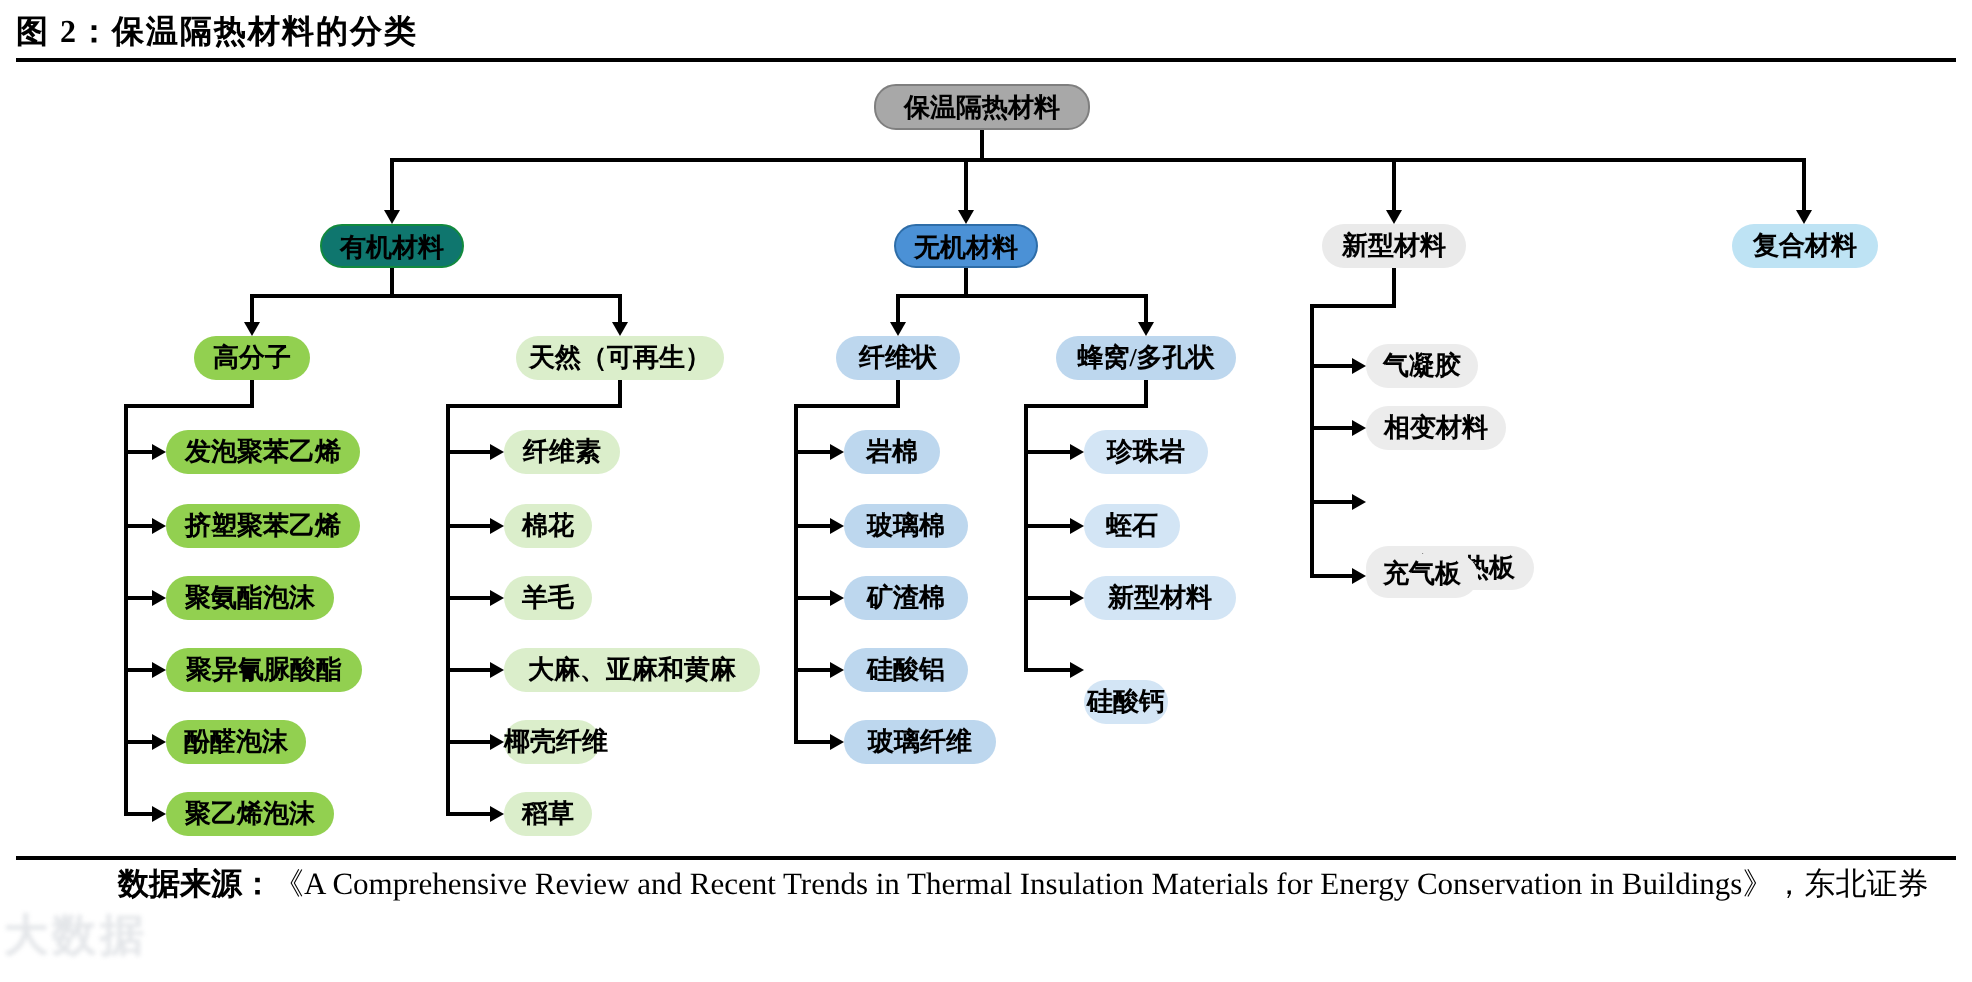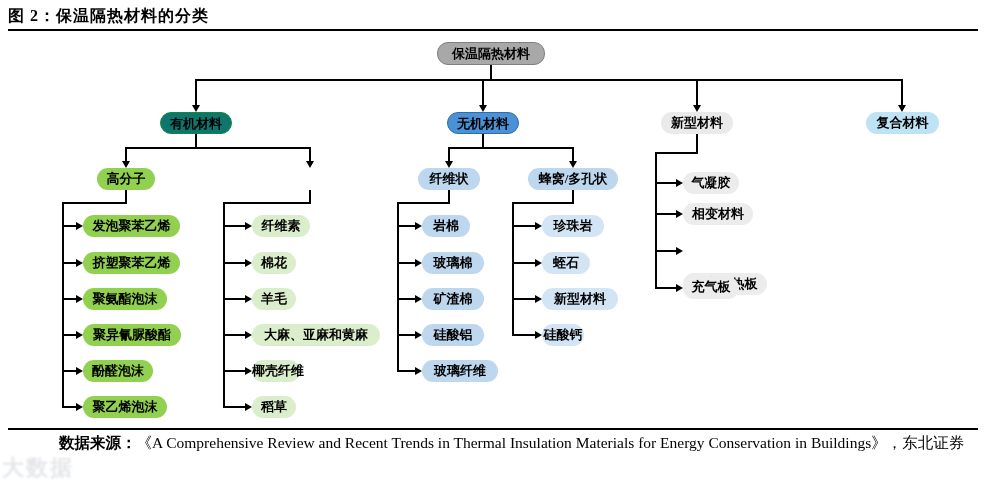--- a/index.html
+++ b/index.html
@@ -74,20 +74,21 @@
   <div class="ad" style="left:306px;top:161px;"></div>
 
   <div class="vl" style="left:482px;top:134px;height:14px;"></div>
   <div class="hl" style="left:448px;top:147px;width:126px;"></div>
   <div class="vl" style="left:448px;top:147px;height:15px;"></div>
   <div class="ad" style="left:445px;top:161px;"></div>
   <div class="vl" style="left:572px;top:147px;height:15px;"></div>
   <div class="ad" style="left:569px;top:161px;"></div>
 
   <div class="node g2" style="left:97px;top:168px;width:58px;">高分子</div>
+  <div class="node lg" style="left:258px;top:168px;width:104px;">天然（可再生）</div>
   <div class="node lb" style="left:418px;top:168px;width:62px;">纤维状</div>
   <div class="node lb" style="left:528px;top:168px;width:90px;">蜂窝/多孔状</div>
 
   <div class="vl" style="left:125px;top:190px;height:14px;"></div>
   <div class="hl" style="left:62px;top:202px;width:65px;"></div>
   <div class="vl" style="left:62px;top:202px;height:206px;"></div>
   <div class="hl" style="left:62px;top:225px;width:15px;"></div>
     <div class="ar" style="left:76px;top:222px;"></div>
   <div class="hl" style="left:62px;top:262px;width:15px;"></div>
     <div class="ar" style="left:76px;top:259px;"></div>
@@ -158,21 +159,21 @@
   <div class="hl" style="left:512px;top:262px;width:24px;"></div>
     <div class="ar" style="left:535px;top:259px;"></div>
   <div class="hl" style="left:512px;top:298px;width:24px;"></div>
     <div class="ar" style="left:535px;top:295px;"></div>
   <div class="hl" style="left:512px;top:334px;width:24px;"></div>
     <div class="ar" style="left:535px;top:331px;"></div>
 
   <div class="node lb2" style="left:542px;top:215px;width:62px;">珍珠岩</div>
   <div class="node lb2" style="left:542px;top:252px;width:48px;">蛭石</div>
   <div class="node lb2" style="left:542px;top:288px;width:76px;">新型材料</div>
-  <div class="node lb2" style="left:542px;top:324px;width:42px;">硅酸钙</div>
+  <div class="node lb2" style="left:542px;top:340px;width:42px;">硅酸钙</div>
 
   <div class="vl" style="left:696px;top:134px;height:20px;"></div>
   <div class="hl" style="left:655px;top:152px;width:43px;"></div>
   <div class="vl" style="left:655px;top:152px;height:137px;"></div>
   <div class="hl" style="left:655px;top:182px;width:21px;"></div>
     <div class="ar" style="left:676px;top:179px;"></div>
   <div class="hl" style="left:655px;top:213px;width:21px;"></div>
     <div class="ar" style="left:676px;top:210px;"></div>
   <div class="hl" style="left:655px;top:250px;width:21px;"></div>
     <div class="ar" style="left:676px;top:247px;"></div>

